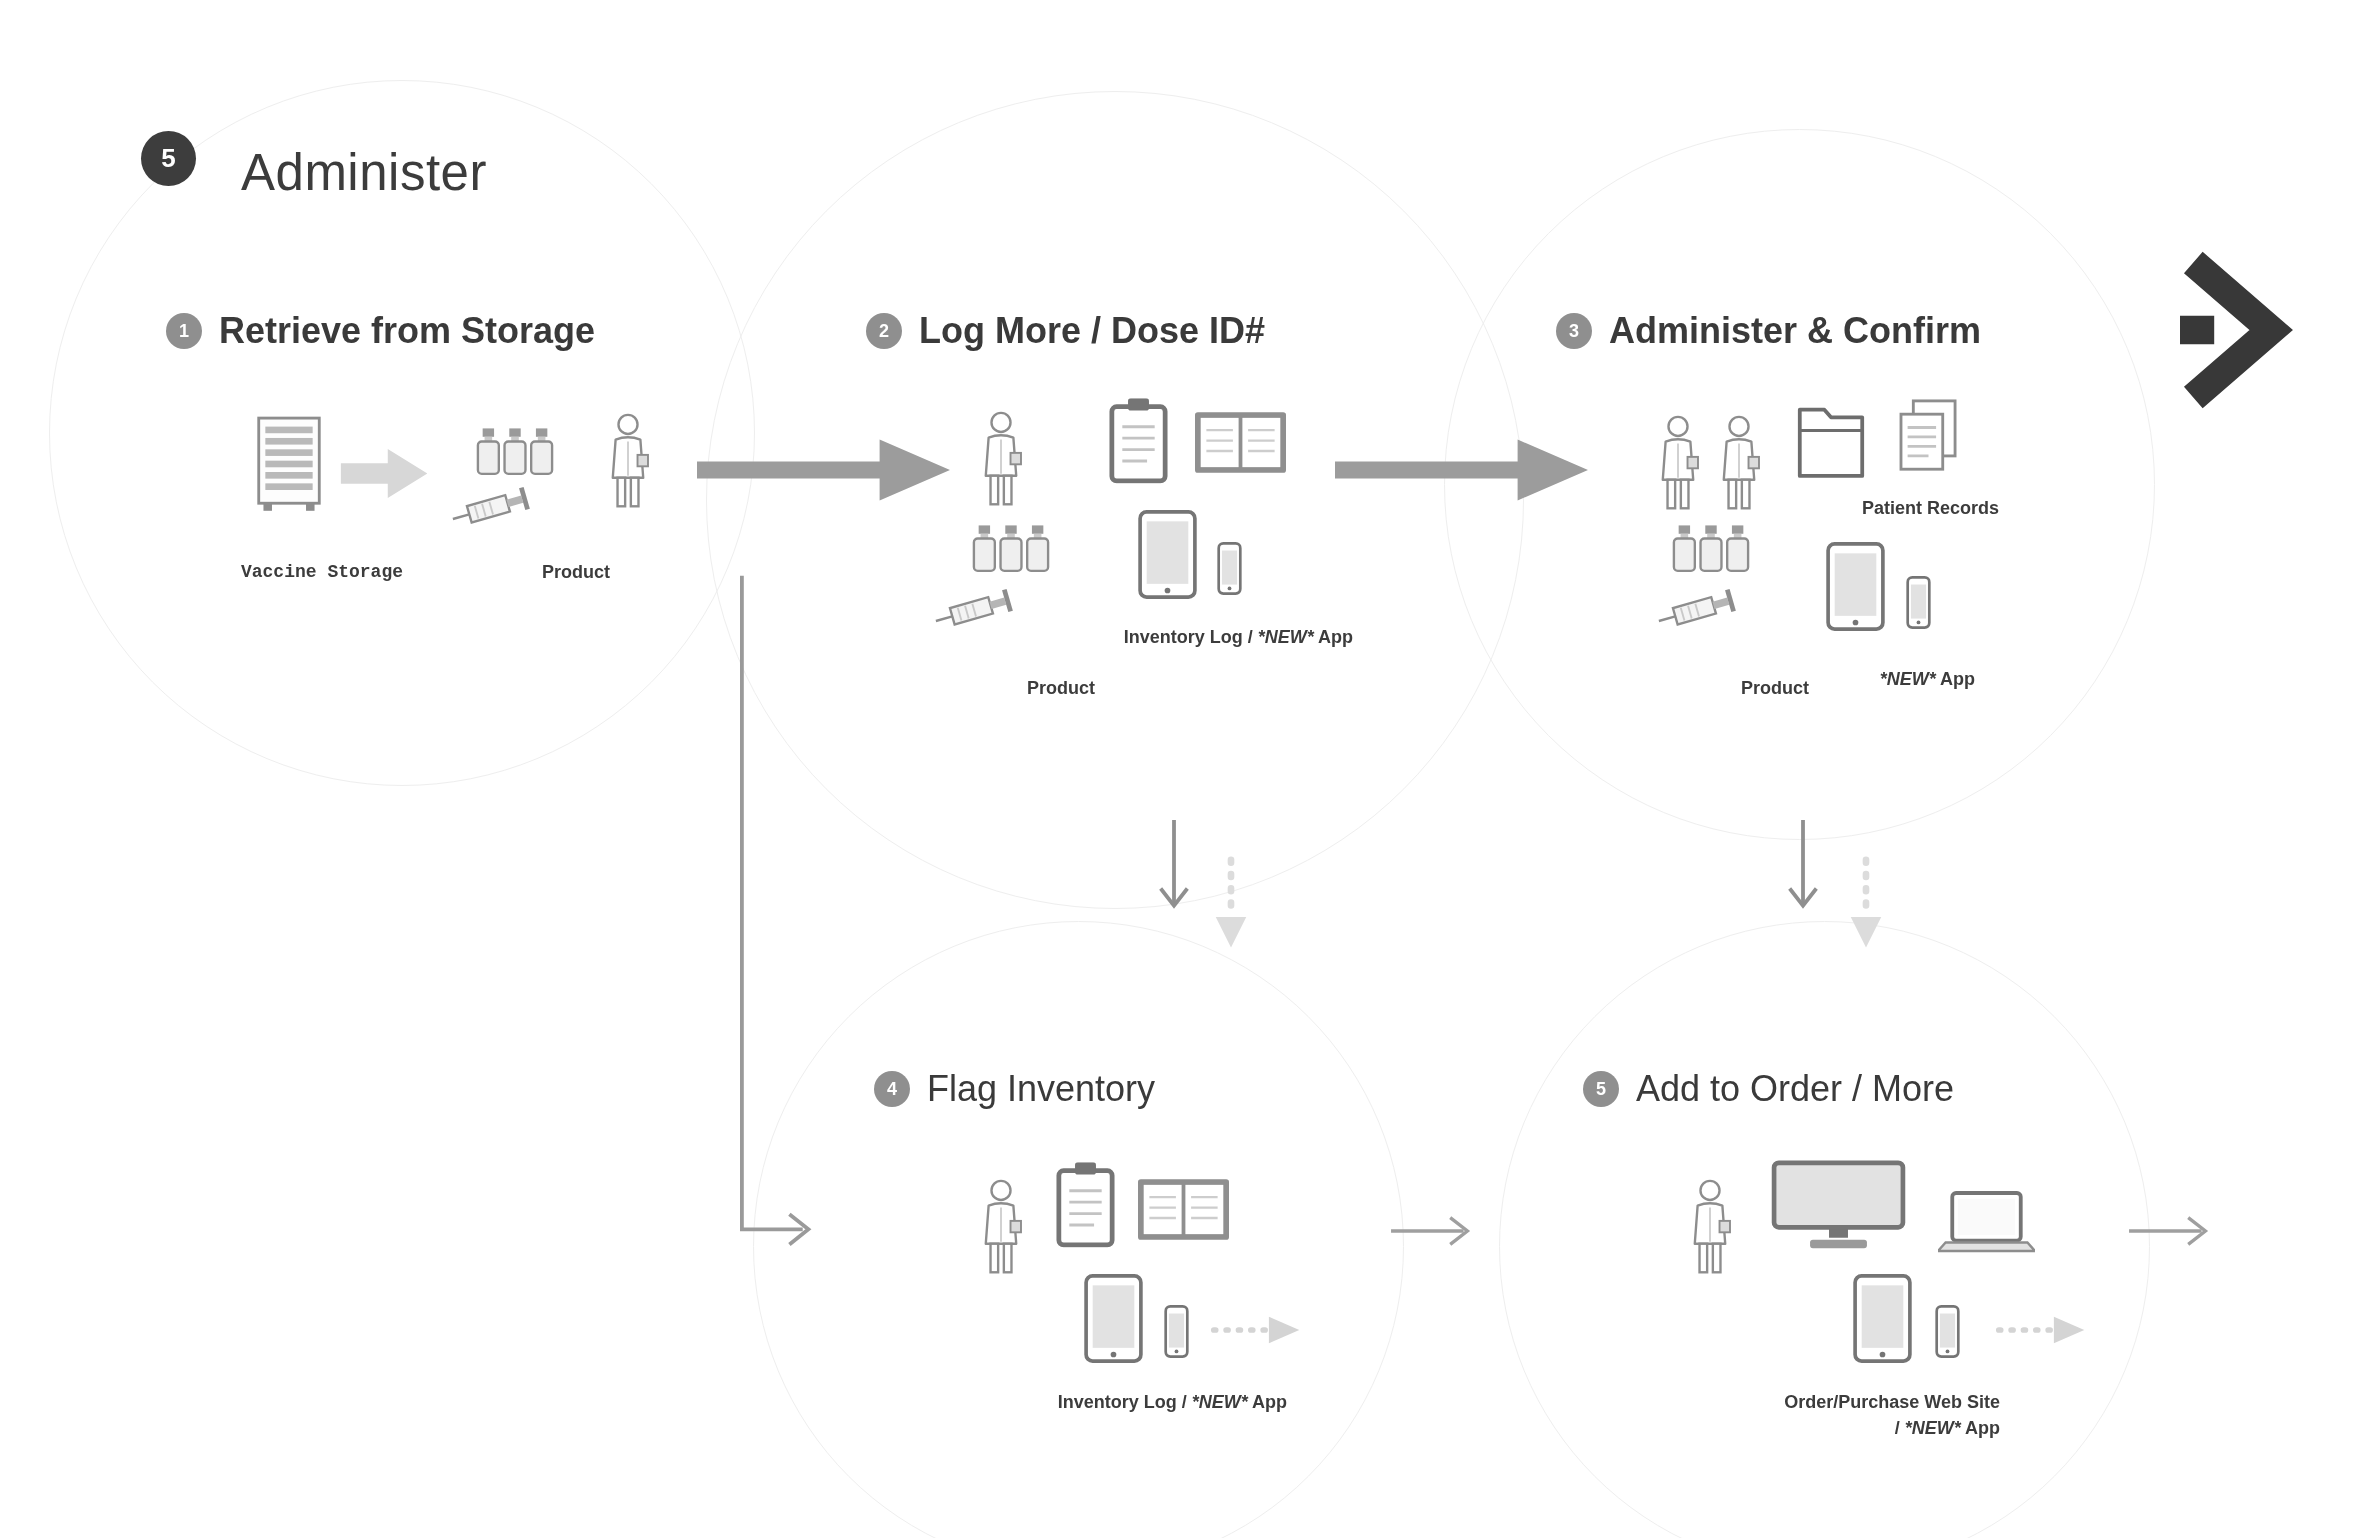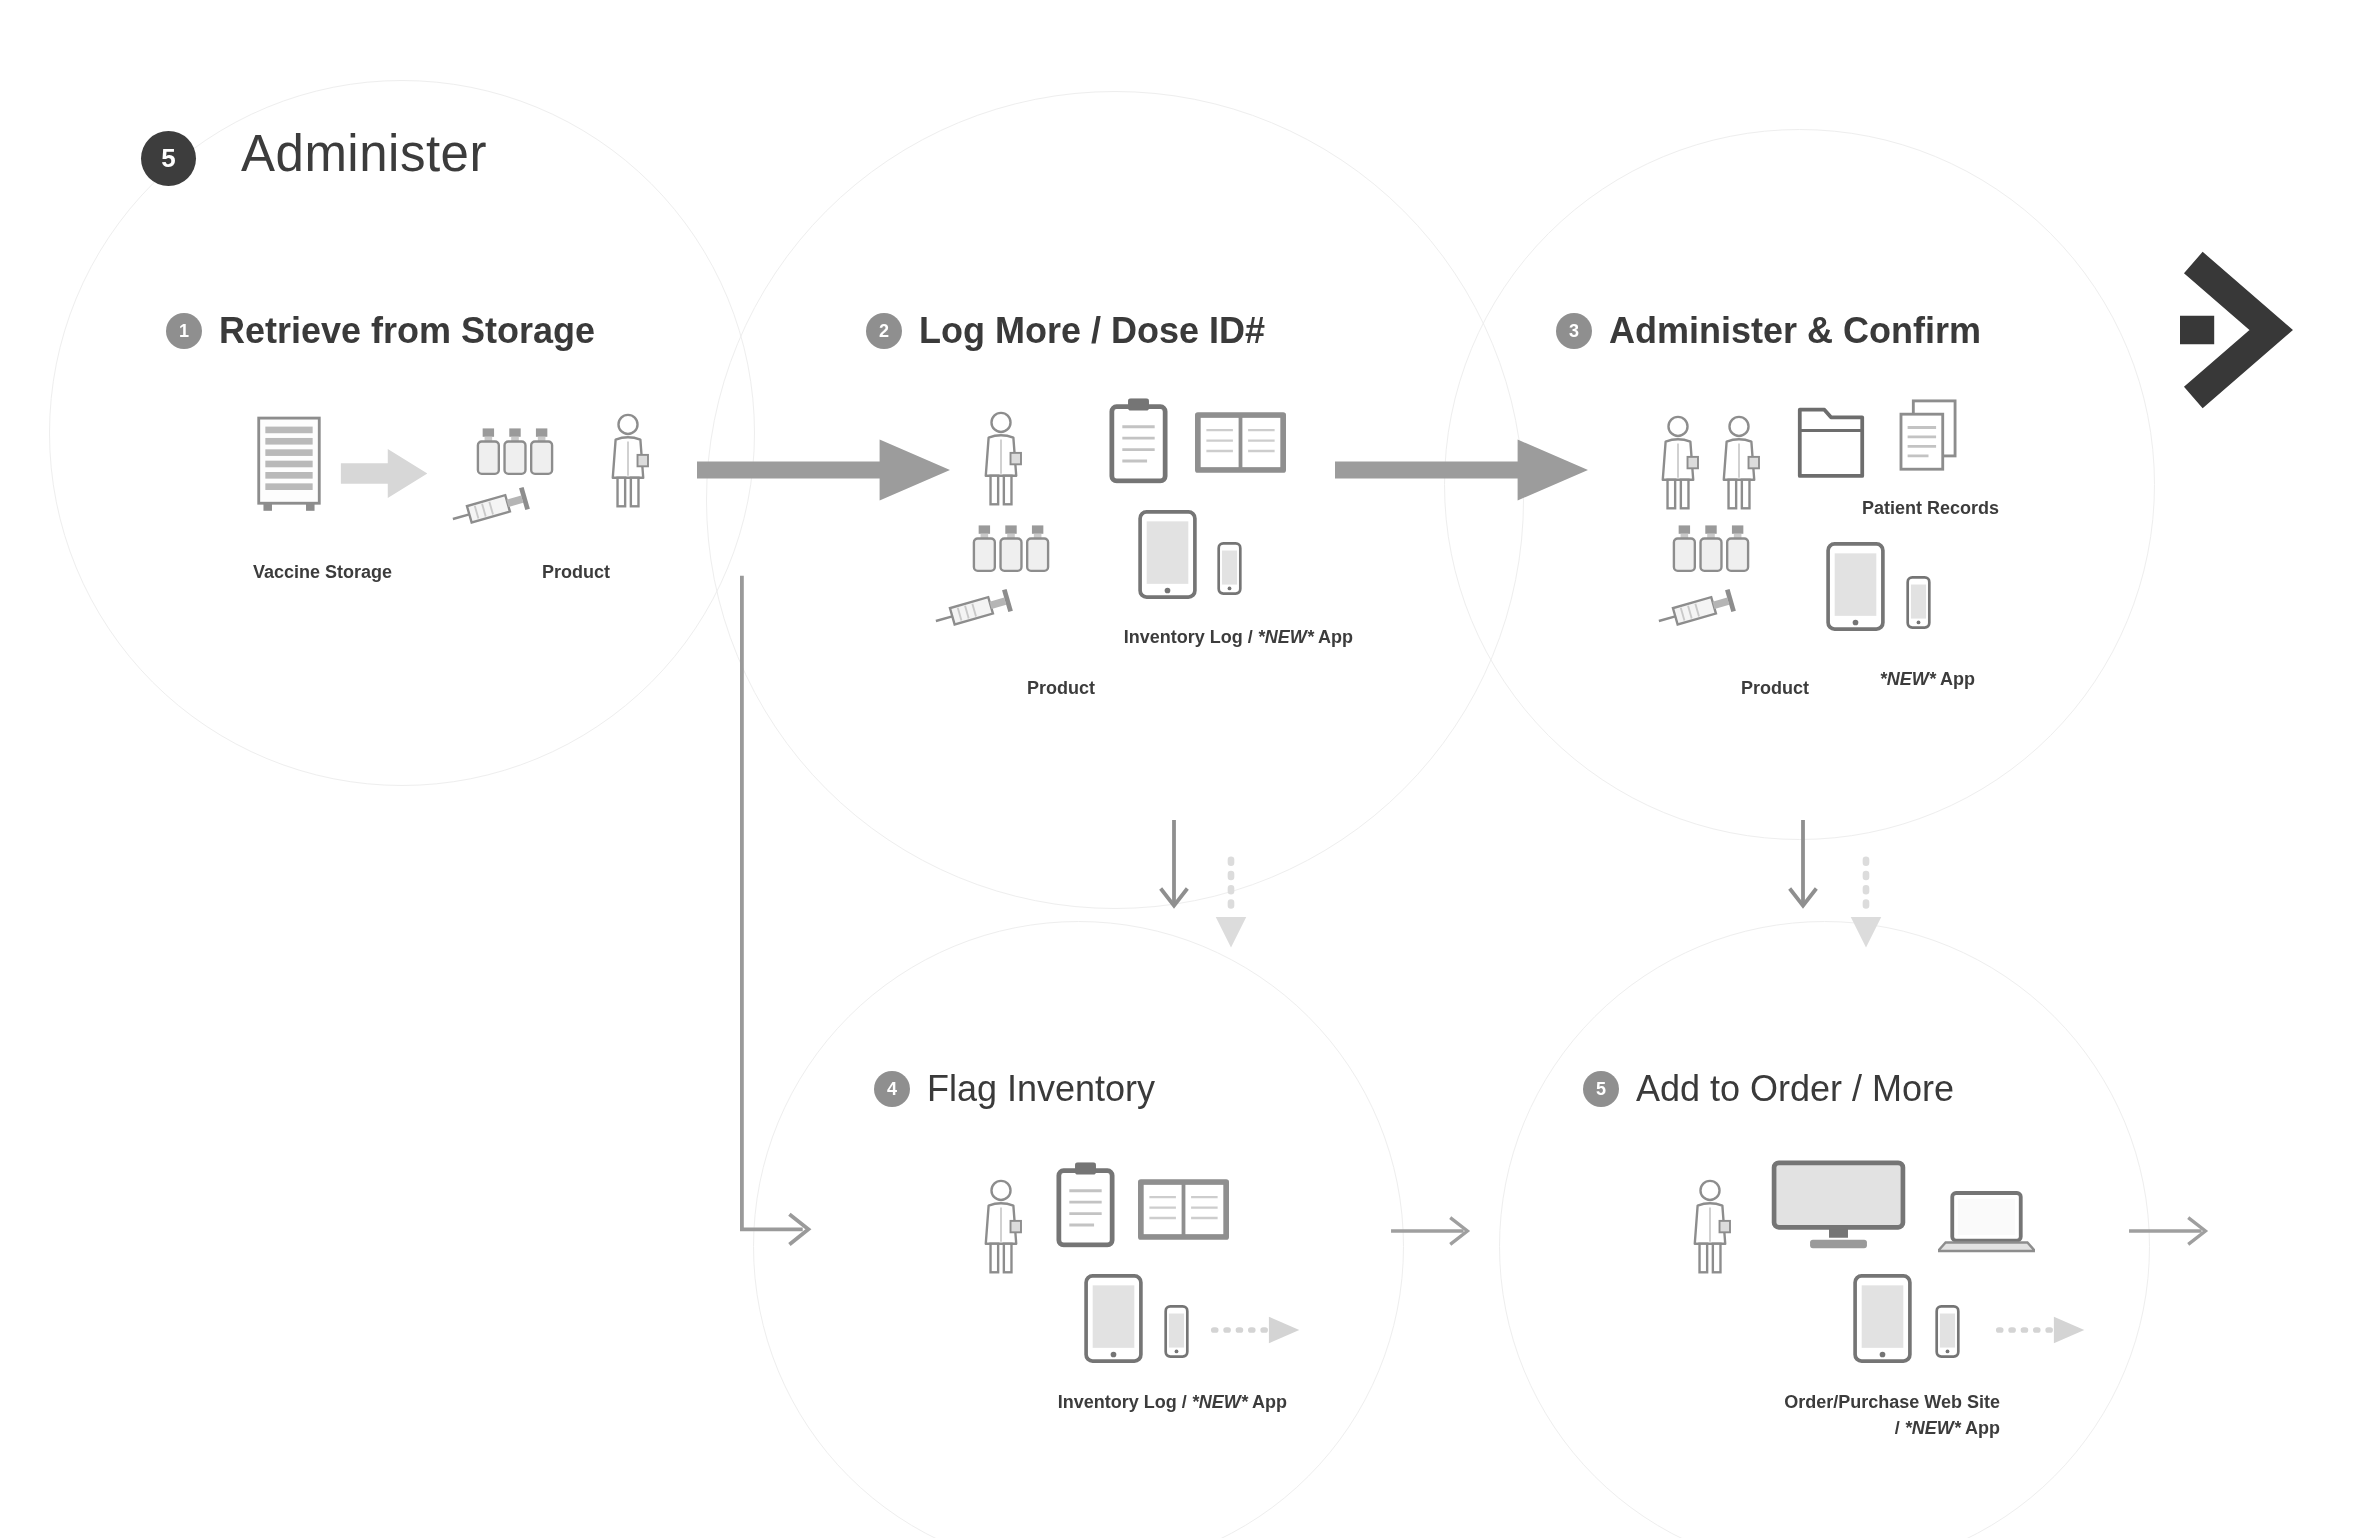--- a/index.html
+++ b/index.html
@@ -2,21 +2,21 @@
 <html style="font-size:15px"><head>
 <meta charset="utf-8">
 <style>
   * { margin:0; padding:0; box-sizing:border-box; }
   html,body { background:#ffffff; }
   body { font-family:"Liberation Sans", sans-serif; color:#3c3c3c; }
   .canvas { position:relative; width:2378px; height:1539px; background:#ffffff; overflow:hidden; }
   .circle-bg { position:absolute; border:1.9px solid #eeeeee; border-radius:50%; }
   .badge-dark { position:absolute; width:55px; height:55px; border-radius:50%; background:#3d3d3d; color:#fff;
                 font-size:26px; font-weight:bold; display:flex; align-items:center; justify-content:center; }
-  .page-title { position:absolute; font-size:51px; font-weight:normal; color:#3c3c3c; letter-spacing:0.5px; }
+  .page-title { position:absolute; font-size:51px; font-weight:normal; color:#3c3c3c; letter-spacing:0.5px;margin-top:19px; }
   .step-header { position:absolute; display:flex; align-items:center; gap:17px; white-space:nowrap; }
   .badge { width:36px; height:36px; border-radius:50%; background:#8f8f8f; color:#fff; font-size:18px; font-weight:bold;
            display:flex; align-items:center; justify-content:center; flex:0 0 36px; }
   .step-title { font-size:36px; font-weight:bold; color:#3a3a3a; }
   .step-title.light { font-weight:normal; }
   .icon-label { position:absolute; font-size:18px; font-weight:bold; color:#3c3c3c; text-align:right; line-height:1.45; }
   .icon-label em { font-style:italic; }
   .icon { position:absolute; display:block; }
   .defs { position:absolute; width:0; height:0; overflow:hidden; }
 </style>
@@ -172,21 +172,21 @@
     </svg>
   <svg class="icon" style="left:476px; top:428px;" width="78" height="48" viewBox="0 0 82 50">
       <use href="#sym-vials"></use>
     </svg>
   <svg class="icon" style="left:451px; top:480px;" width="84" height="55" viewBox="0 0 88 58">
       <use href="#sym-syringe"></use>
     </svg>
   <svg class="icon" style="left:607px; top:413px;" width="42" height="99" viewBox="0 0 44 104">
       <use href="#sym-person"></use>
     </svg>
-  <div class="icon-label" style="left:164px; top:559px; width:228px;">Vaccine Storage</div>
+  <div class="icon-label" style="left:175px; top:559px; width:228px;font-family:Liberation Mono, monospace;">Vaccine Storage</div>
   <div class="icon-label" style="left:420px; top:559px; width:190px;">Product</div>
 
   <svg class="icon" style="left:697px; top:430px;" width="253" height="80" viewBox="0 0 266 84">
       <use href="#sym-flowarrow"></use>
     </svg>
 
   <div class="step-header" style="left:866px; top:310px;">
     <div class="badge">
         <span>2</span>
       </div>

